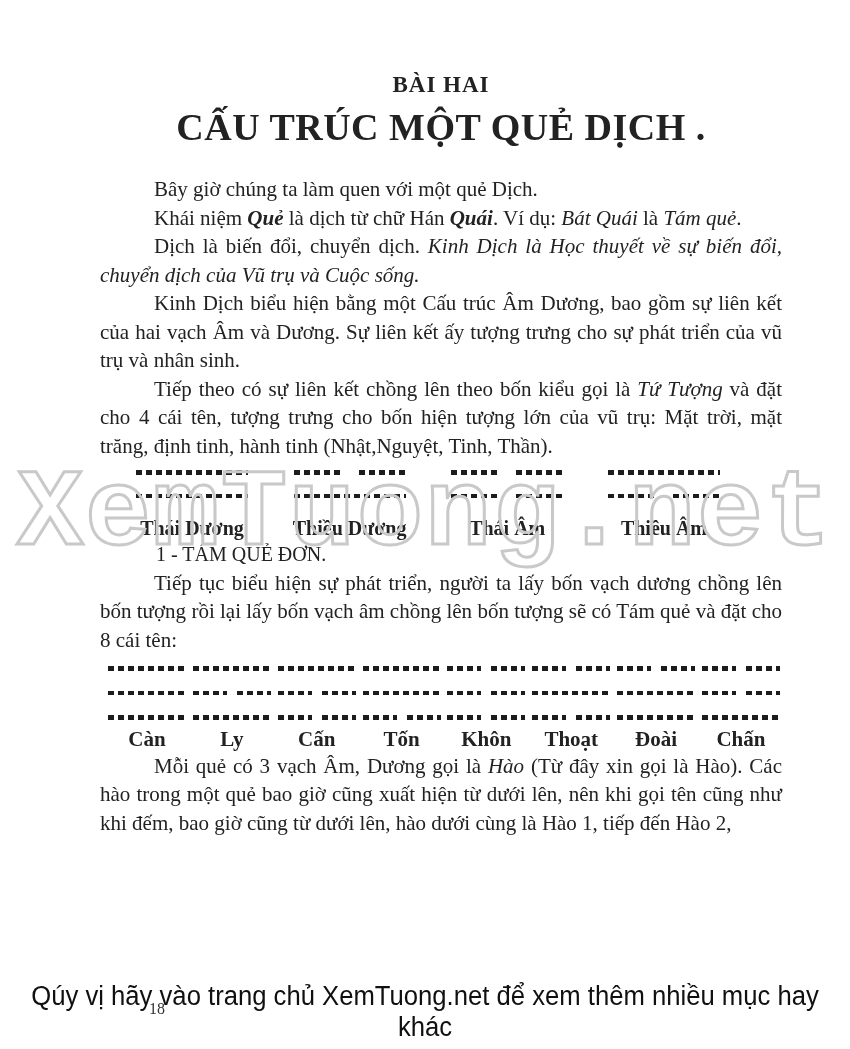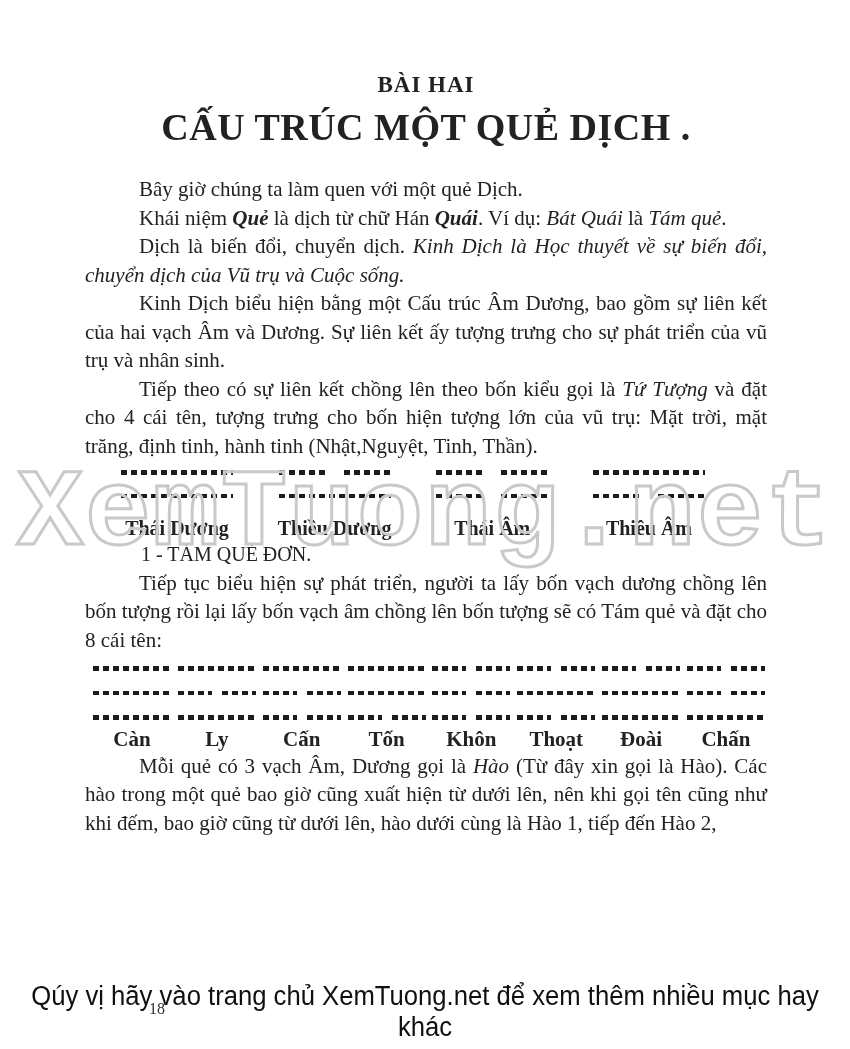--- a/index.html
+++ b/index.html
@@ -1,20 +1,20 @@
 <!DOCTYPE html>
 <html><head>
 <meta charset="utf-8">
 <style>
   html,body{margin:0;padding:0;background:#ffffff;}
   .page{
     position:relative;width:850px;height:1049px;background:#ffffff;overflow:hidden;
     font-family:"Liberation Serif",serif;color:#222;
   }
-  .content{position:absolute;left:85px;top:72px;width:682px;}
+  .content{position:absolute;left:100px;top:72px;width:682px;}
   .lesson-no{font-size:23px;font-weight:bold;text-align:center;margin:0 0 7px 0;letter-spacing:1px;}
   .page-title{font-size:38px;font-weight:bold;text-align:center;margin:0 0 26px 0;letter-spacing:.5px;}
   p.body{font-size:21px;line-height:28.5px;text-align:justify;text-indent:54px;margin:0;}
   p.section-head{font-size:20px;line-height:28.5px;text-indent:56px;margin:0;}
   .seg-b{font-weight:bold;}
   .seg-i{font-style:italic;}
   .seg-bi{font-weight:bold;font-style:italic;}
   .yang-sym{font-weight:bold;letter-spacing:-2px;}
 
   

